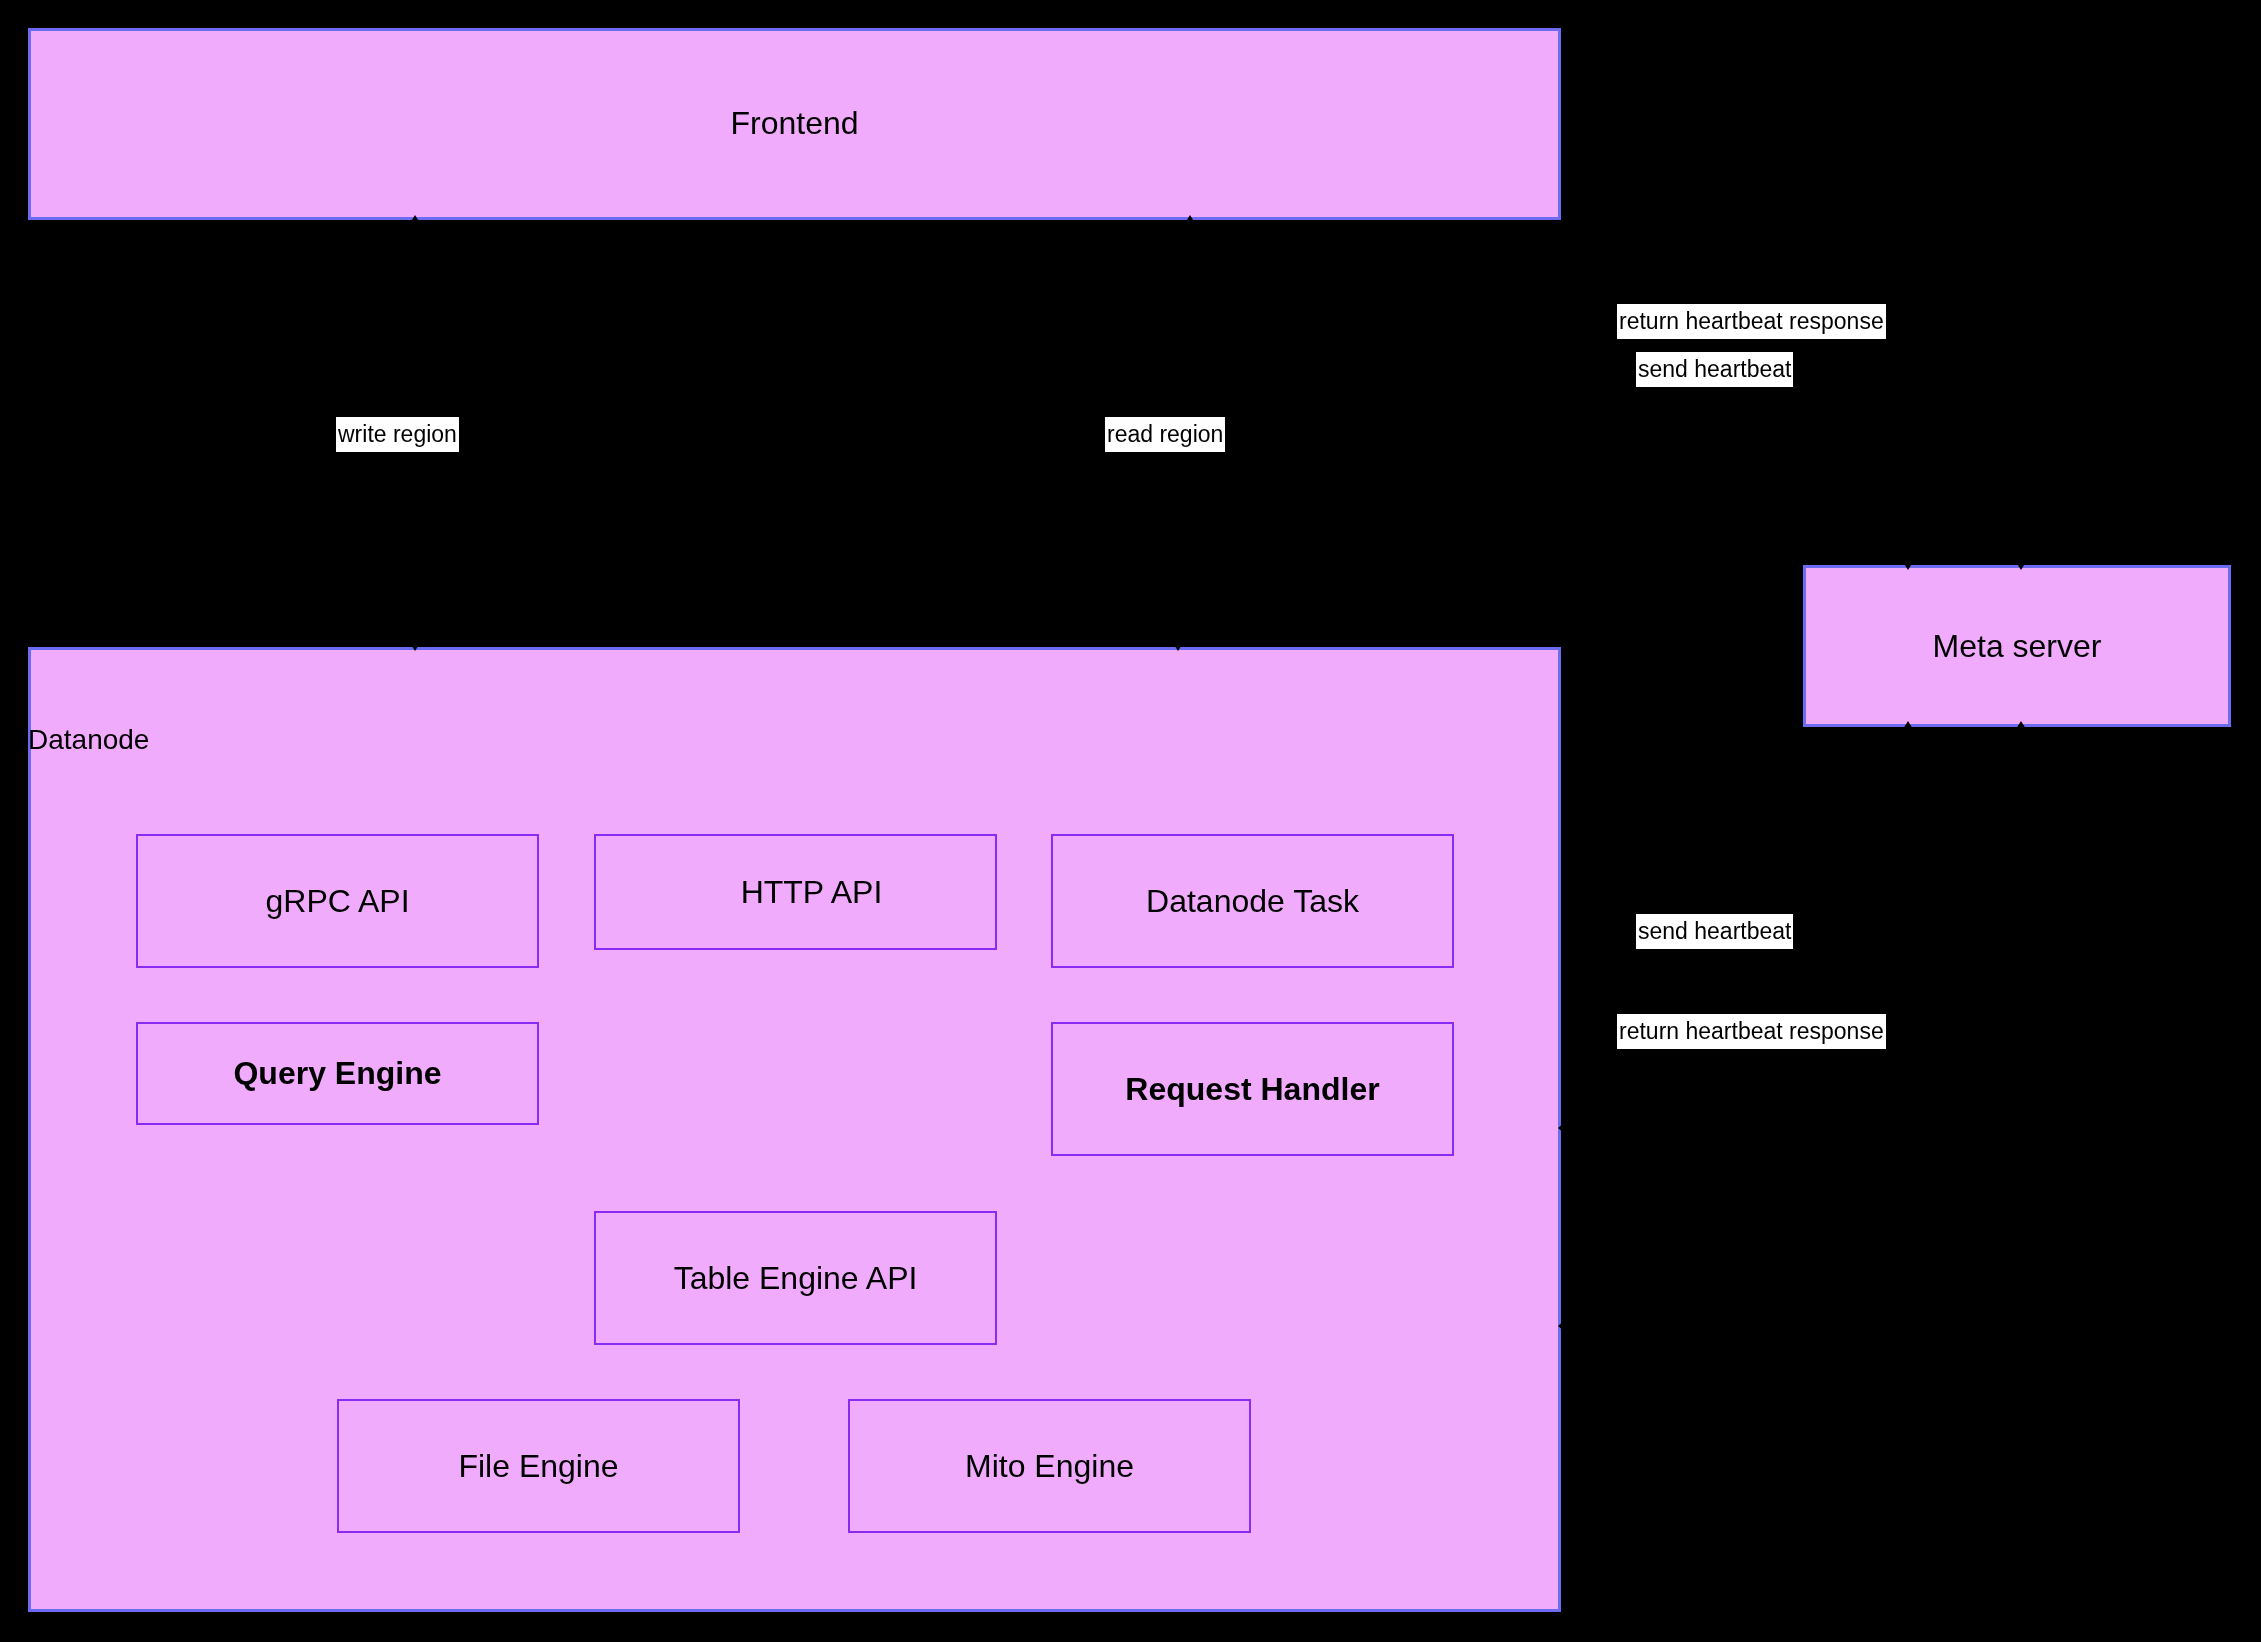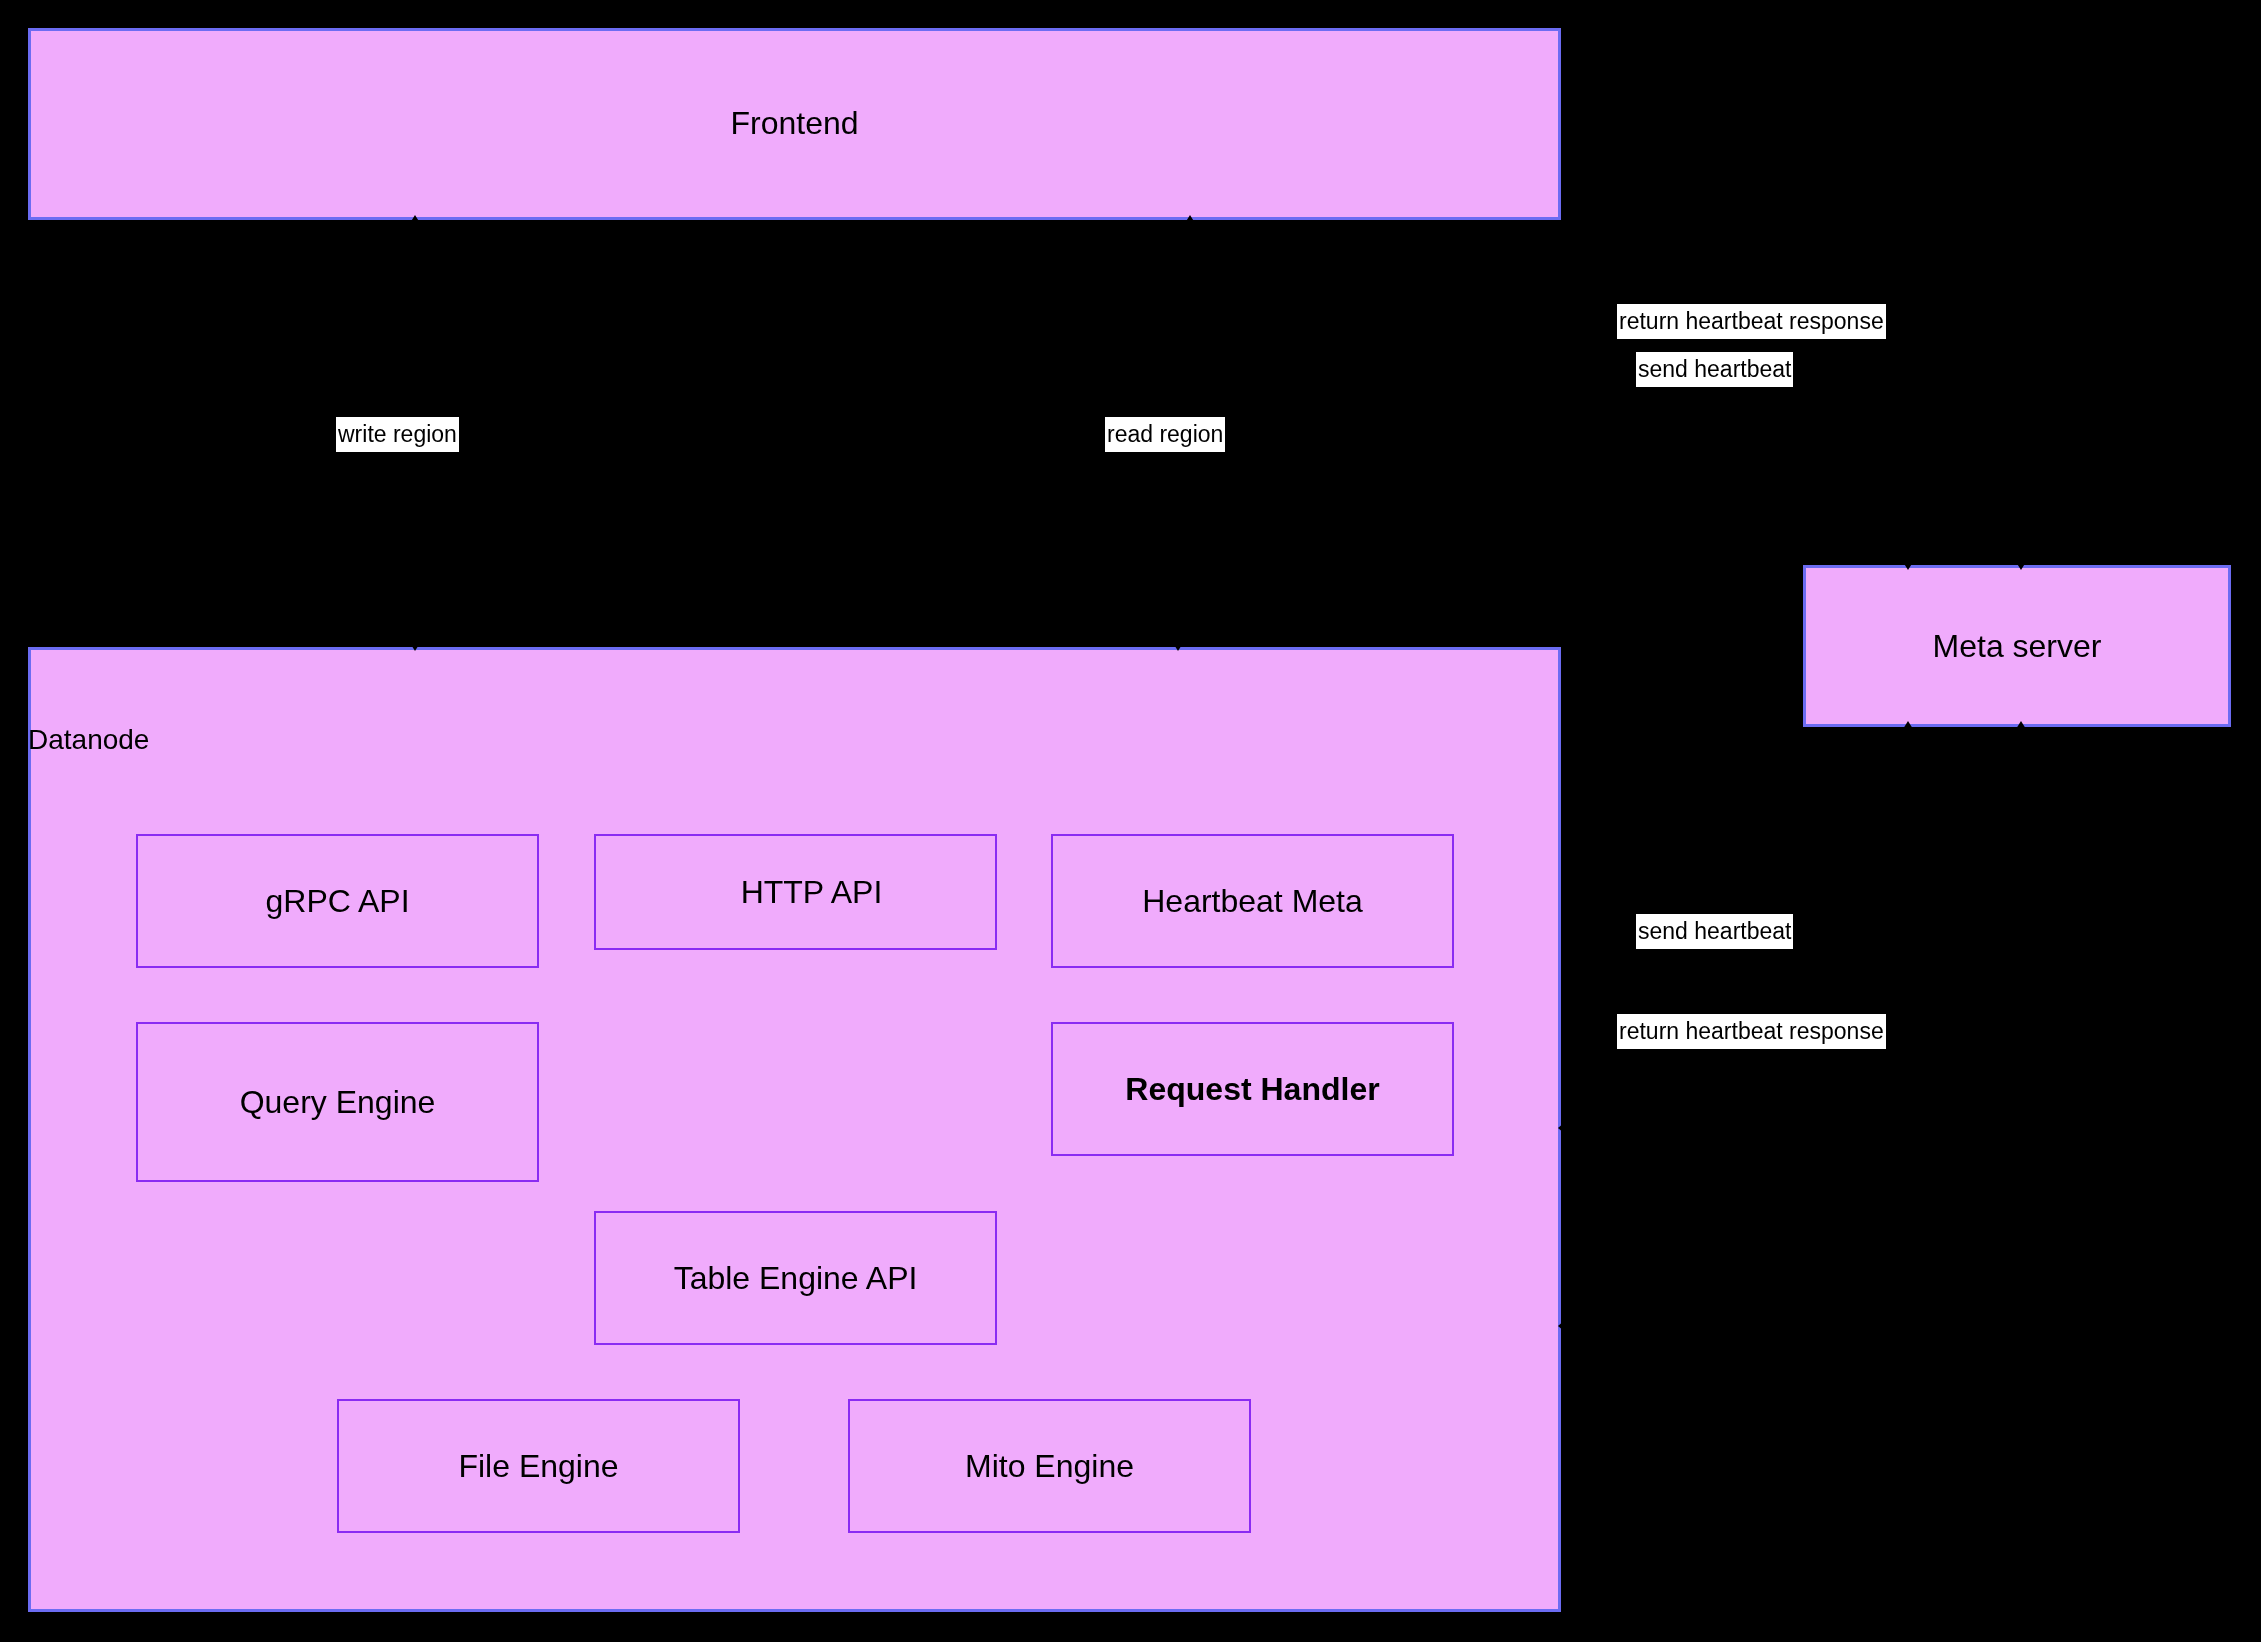--- a/index.html
+++ b/index.html
@@ -50,24 +50,24 @@
     <span>Meta server</span>
   </div>
 
   <div class="node inner" style="left:136px;top:834px;width:403px;height:134px;">
     <span>gRPC API</span>
   </div>
   <div class="node inner" style="left:594px;top:834px;width:403px;height:116px;padding-left:32px;">
     <span>HTTP API</span>
   </div>
   <div class="node inner" style="left:1051px;top:834px;width:403px;height:134px;">
-    <span>Heartbeat Meta</span>
+    <span>Datanode Task</span>
   </div>
 
-  <div class="node inner" style="left:136px;top:1022px;width:403px;height:160px;">
+  <div class="node inner" style="left:136px;top:1022px;width:403px;height:103px;font-weight:bold;">
     <span>Query Engine</span>
   </div>
   <div class="node inner" style="left:1051px;top:1022px;width:403px;height:134px;font-weight:bold;">
     <span>Request Handler</span>
   </div>
 
   <div class="node inner" style="left:594px;top:1211px;width:403px;height:134px;">
     <span>Table Engine API</span>
   </div>
 

